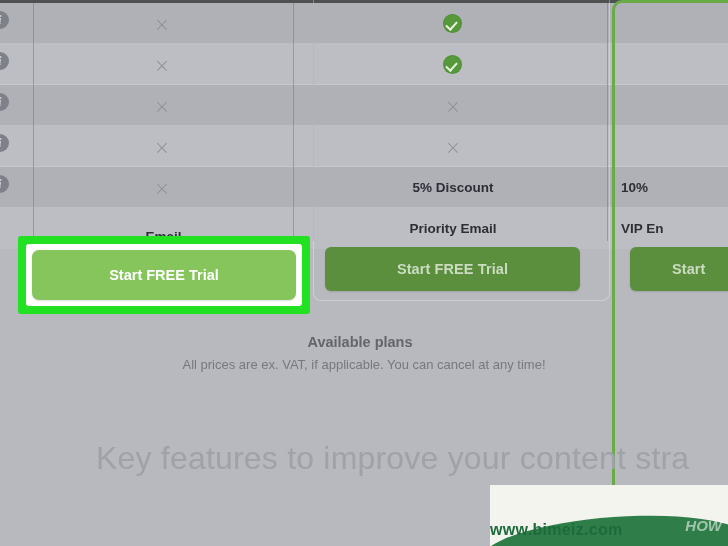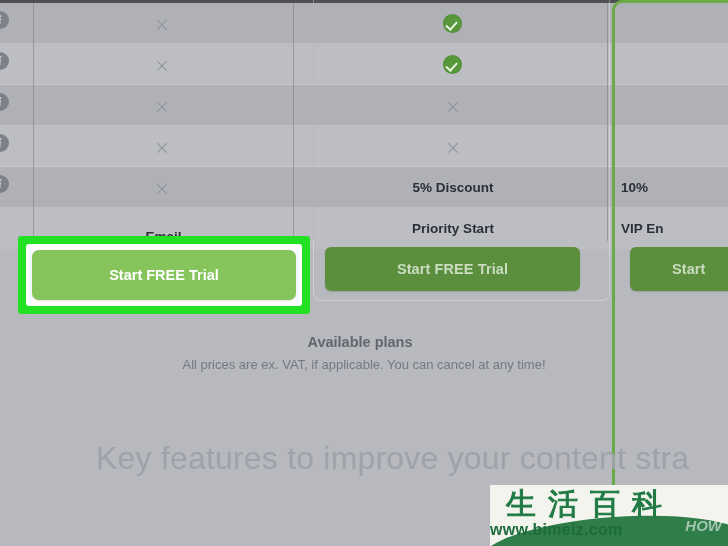--- a/index.html
+++ b/index.html
@@ -216,21 +216,21 @@
     <div class="xmark" style="left:149px;top:90px;">×</div>
     <div class="xmark" style="left:149px;top:131px;">×</div>
     <div class="xmark" style="left:149px;top:172px;">×</div>
     <div class="cell-text" style="left:34px;top:213px;width:259px;">Email</div>
 
     <div class="check" style="left:443px;top:11px;"></div>
     <div class="check" style="left:443px;top:52px;"></div>
     <div class="xmark" style="left:440px;top:90px;">×</div>
     <div class="xmark" style="left:440px;top:131px;">×</div>
     <div class="cell-text" style="left:314px;top:164px;width:278px;text-align:center;">5% Discount</div>
-    <div class="cell-text" style="left:314px;top:205px;width:278px;">Priority Start</div>
+    <div class="cell-text" style="left:314px;top:205px;width:278px;">Priority Email</div>
 
     <div class="cell-text" style="left:621px;top:164px;width:190px;text-align:left;">10%</div>
     <div class="cell-text" style="left:621px;top:205px;width:190px;text-align:left;">VIP En</div>
   </div>
 
   <div class="btn-row">
 
     <div class="panel-edge" style="left:313px;top:-241px;width:295px;height:300px;"></div>
 
     <div class="featured-outline"></div>
@@ -246,18 +246,17 @@
   </div>
 
   <div class="note-title">Available plans</div>
   <div class="note-sub">All prices are ex. VAT, if applicable. You can cancel at any time!</div>
 
   <div class="headline">Key features to improve your content stra</div>
 
   <div class="wm">
     <div class="wm-swoosh2"></div>
     <div class="wm-swoosh"></div>
-    <div class="wm-cn">生活百科</div>
     <div class="wm-url">www.bimeiz.com</div>
     <div class="wm-how">HOW</div>
   </div>
 
 </div>
 
 </body></html>

